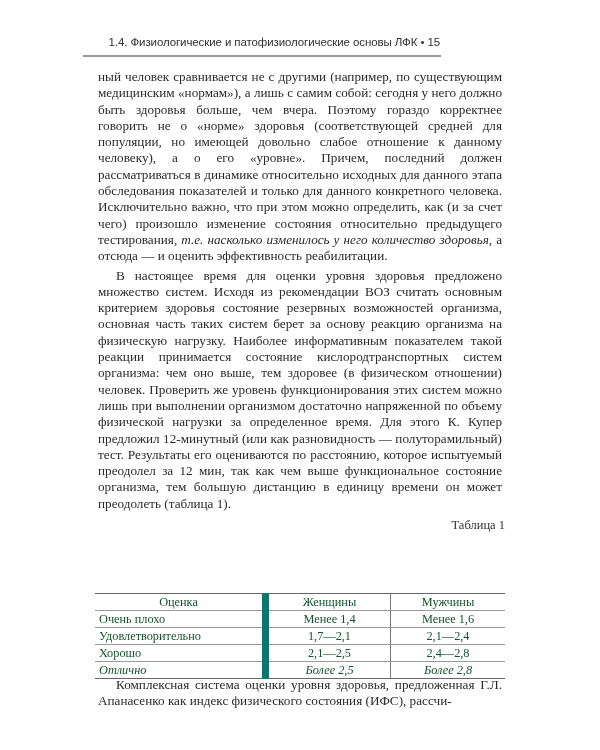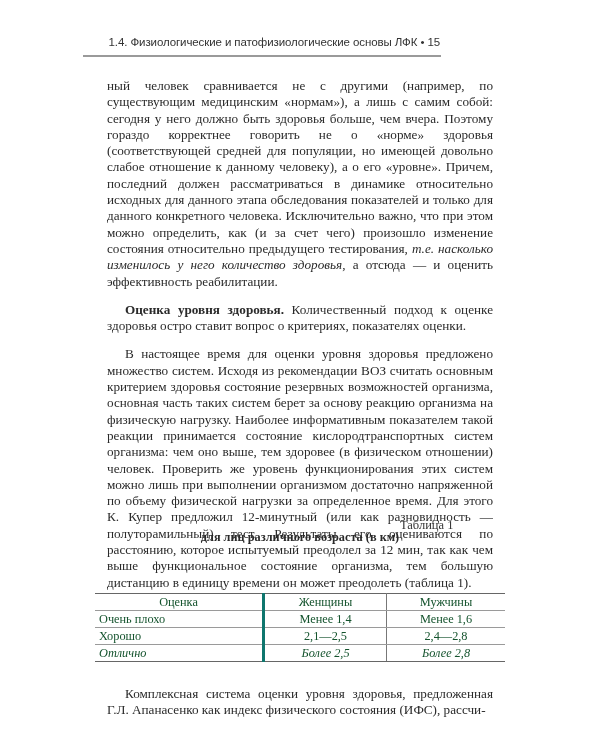--- a/index.html
+++ b/index.html
@@ -11,75 +11,78 @@
   }
   .header-rule {
     position: absolute; left: 83px; top: 55px; width: 358px; height: 2px;
     background: #9a9a9a;
   }
   .text {
     position: absolute; left: 95px; width: 410px;
     font-family: "Liberation Serif", serif; font-size: 13.2px; line-height: 16.3px;
     text-align: justify; color: #2a2a2a;
   }
-  .text p { margin: 12px; }
+  .text p { margin: 3px; }
   .indent { text-indent: 18px; }
   .bold { font-weight: bold; }
   .ital { font-style: italic; }
   .tbl-label {
-    position: absolute; left: 400px; top: 518px; width: 105px; text-align: left;
+    position: absolute; left: 400px; top: 518px; width: 105px; text-align: right;
     font-family: "Liberation Serif", serif; font-size: 12.5px; color: #333;
   }
   .tbl-title {
     position: absolute; left: 95px; top: 530px; width: 410px; text-align: center;
     font-family: "Liberation Serif", serif; font-size: 12.3px; font-weight: bold; line-height: 14.5px; color: #2a2a2a;
   }
   table {
     position: absolute; left: 95px; top: 593px; width: 410px;
     border-collapse: collapse;
     font-family: "Liberation Serif", serif; font-size: 12.3px; color: #14532d;
   }
   th, td { height: 16px; padding: 0 4px; font-weight: normal; border-bottom: 1px solid #9a9a9a; }
   thead th { border-top: 1.5px solid #666; }
   tbody tr:last-child td { border-bottom: 1.5px solid #666; font-style: italic; }
   .c1 { width: 159px; text-align: left; }
-  .c2 { width: 113px; text-align: center; border-left: 3px solid #0f766e; border-right: 1px solid #777; }
+  .c2 { width: 113px; text-align: center; border-left: 7px solid #0f766e; border-right: 1px solid #777; }
   .c3 { text-align: center; }
   th.c1 { text-align: center; }
 </style>
 </head>
 <body>
 
 <div class="header">1.4. Физиологические и патофизиологические основы ЛФК • 15</div>
 <div class="header-rule"></div>
 
 <div class="text" style="top:66px;">
   <p><span>ный человек сравнивается не с другими (например, по существующим медицинским «нормам»), а лишь с самим собой: сегодня у него должно быть здоровья больше, чем вчера. Поэтому гораздо корректнее говорить не о «норме» здоровья (соответствующей средней для популяции, но имеющей довольно слабое отношение к данному человеку), а о его «уровне». Причем, последний должен рассматриваться в динамике относительно исходных для данного этапа обследования показателей и только для данного конкретного человека. Исключительно важно, что при этом можно определить, как (и за счет чего) произошло изменение состояния относительно предыдущего тестирования, </span><span class="ital">т.е. насколько изменилось у него количество здоровья</span><span>, а отсюда — и оценить эффективность реабилитации.</span></p>
-  <p class="indent"><span class="bold">Оценка уровня здоровья.</span><span> Количественный подход к оценке здоровья остро ставит вопрос о критериях, показателях оценки.</span></p>
   <p class="indent">В настоящее время для оценки уровня здоровья предложено множество систем. Исходя из рекомендации ВОЗ считать основным критерием здоровья состояние резервных возможностей организма, основная часть таких систем берет за основу реакцию организма на физическую нагрузку. Наиболее информативным показателем такой реакции принимается состояние кислородтранспортных систем организма: чем оно выше, тем здоровее (в физическом отношении) человек. Проверить же уровень функционирования этих систем можно лишь при выполнении организмом достаточно напряженной по объему физической нагрузки за определенное время. Для этого К. Купер предложил 12-минутный (или как разновидность — полуторамильный) тест. Результаты его оцениваются по расстоянию, которое испытуемый преодолел за 12 мин, так как чем выше функциональное состояние организма, тем большую дистанцию в единицу времени он может преодолеть (таблица 1).</p>
 </div>
 
 <div class="tbl-label">Таблица 1</div>
 <div class="tbl-title">
-  <div>для лиц различного возраста (в км)</div>
 </div>
 
 <table>
   <thead>
     <tr>
       <th class="c1">Оценка</th>
       <th class="c2">Женщины</th>
       <th class="c3">Мужчины</th>
     </tr>
   </thead>
   <tbody>
     <tr>
       <td class="c1">Очень плохо</td>
       <td class="c2">Менее 1,4</td>
       <td class="c3">Менее 1,6</td>
+    </tr>
+    <tr>
+      <td class="c1">Удовлетворительно</td>
+      <td class="c2">1,7—2,1</td>
+      <td class="c3">2,1—2,4</td>
     </tr>
     <tr>
       <td class="c1">Хорошо</td>
       <td class="c2">2,1—2,5</td>
       <td class="c3">2,4—2,8</td>
     </tr>
     <tr>
       <td class="c1">Отлично</td>
       <td class="c2">Более 2,5</td>
       <td class="c3">Более 2,8</td>

